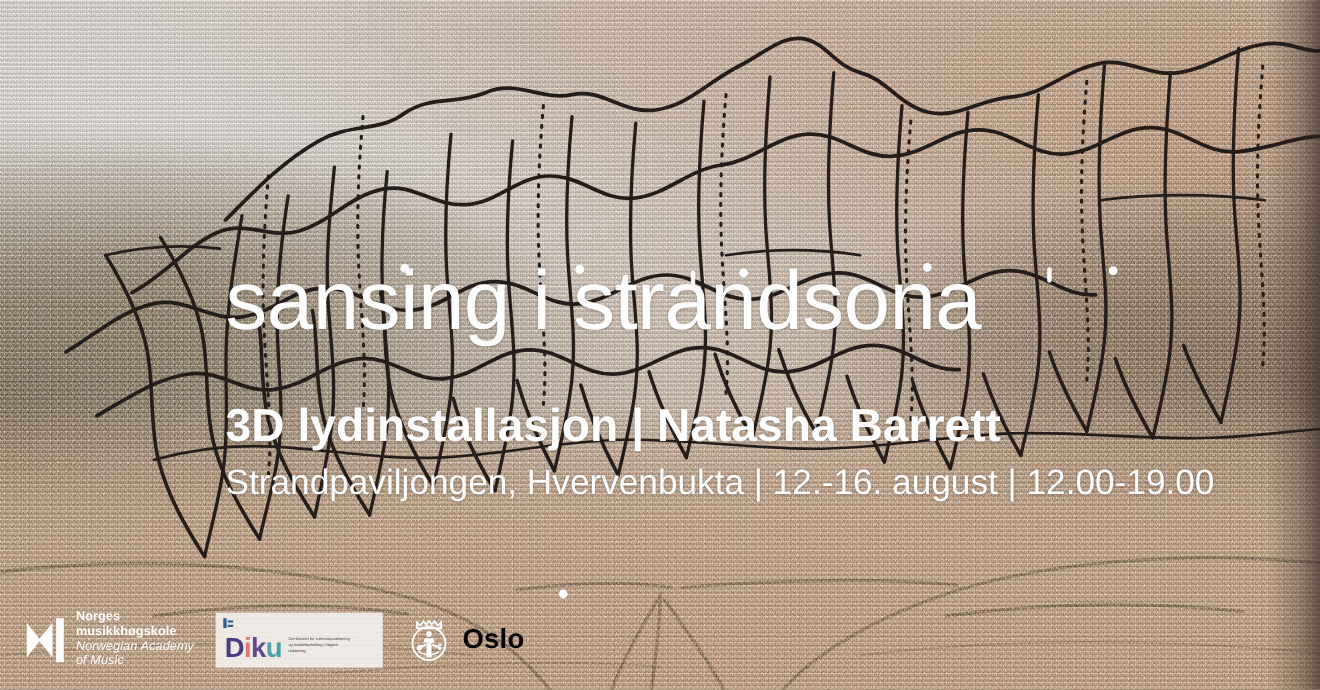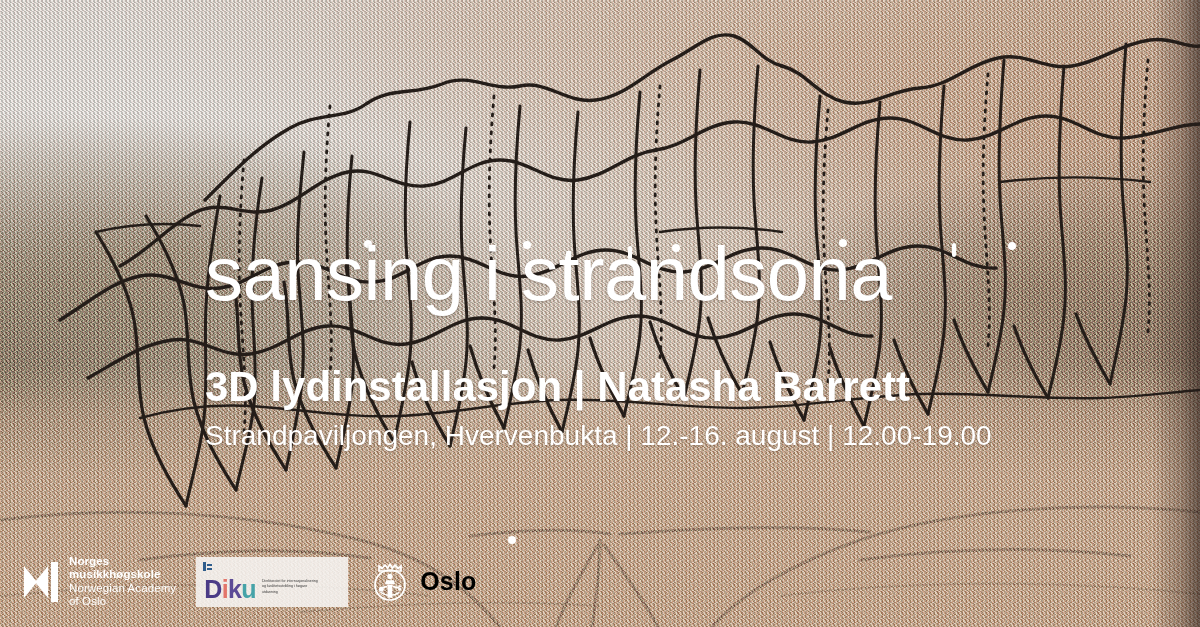--- a/index.html
+++ b/index.html
@@ -90,41 +90,41 @@
   .title{
     font-size:76px;line-height:1.0;font-weight:400;letter-spacing:-0.5px;
     margin:0 0 54px 0;white-space:nowrap;
     text-shadow:0 1px 3px rgba(60,40,30,.34);
   }
   .sub1{
     font-size:42px;line-height:1.0;font-weight:700;margin:0 0 14px 0;white-space:nowrap;
     text-shadow:0 1px 3px rgba(60,40,30,.34);
   }
   .sub2{
-    font-size:28px;line-height:1.0;font-weight:400;margin:0;white-space:nowrap;
+    font-size:32px;line-height:1.0;font-weight:400;margin:0;white-space:nowrap;
     text-shadow:0 1px 3px rgba(60,40,30,.34);
   }
 
   
   .logos{position:absolute;left:24px;bottom:18px;display:flex;align-items:center;gap:20px;}
 
   .logo-nmh{display:flex;align-items:center;gap:11px;}
   .nmh-mark{position:relative;width:34px;height:40px;flex:none;}
   .nmh-mark .tri-a{
     position:absolute;left:0;top:4px;width:13px;height:32px;background:#fff;
     clip-path:polygon(0 0,100% 50%,0 100%);
   }
   .nmh-mark .tri-b{
     position:absolute;left:11px;top:4px;width:13px;height:32px;background:#fff;
     clip-path:polygon(100% 0,100% 100%,0 50%);
   }
   .nmh-mark .bar{position:absolute;left:27px;top:0;width:7px;height:40px;background:#fff;}
   .nmh-text{color:#fff;line-height:1.18;}
   .nmh-text .b{font-weight:700;font-size:11.5px;letter-spacing:.1px;display:block;}
-  .nmh-text .n{font-weight:400;font-size:11.5px;letter-spacing:.1px;display:block;}
+  .nmh-text .n{font-weight:400;font-size:11.5px;letter-spacing:.1px;display:block;font-style:italic;}
 
   .logo-diku{
     width:152px;height:50px;background:rgba(246,244,241,.88);
     display:flex;align-items:center;padding:4px 6px 4px 8px;gap:6px;position:relative;
   }
   .diku-corner{position:absolute;left:7px;top:5px;width:9px;height:9px;}
   .diku-corner i{position:absolute;background:#2f5d8c;}
   .diku-corner i:nth-child(1){left:0;top:0;width:2.5px;height:9px;}
   .diku-corner i:nth-child(2){left:4px;top:2px;width:5px;height:2px;}
   .diku-corner i:nth-child(3){left:4px;top:6px;width:5px;height:2px;}
@@ -269,21 +269,21 @@
     <div class="logo-nmh">
       <div class="nmh-mark">
         <span class="tri-a"></span>
           <span class="tri-b"></span>
           <span class="bar"></span>
       </div>
       <div class="nmh-text">
         <span class="b">Norges</span>
         <span class="b">musikkhøgskole</span>
         <span class="n">Norwegian Academy</span>
-        <span class="n">of Oslo</span>
+        <span class="n">of Music</span>
       </div>
     </div>
 
     <div class="logo-diku">
       <span class="diku-corner">
         <i></i>
           <i></i>
           <i></i>
       </span>
       <span class="diku-word">

